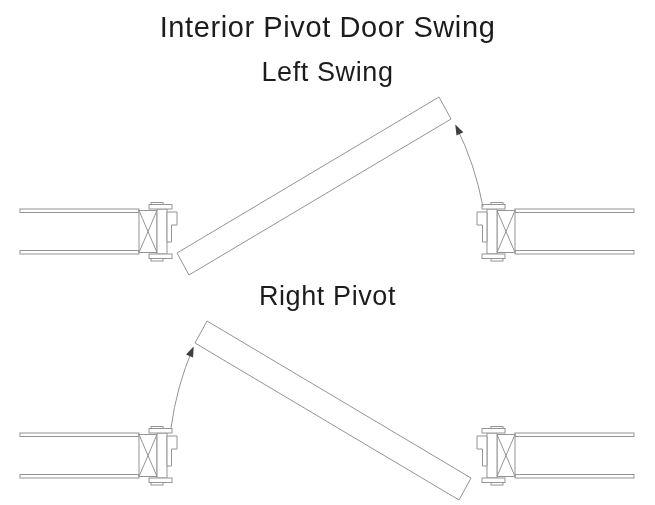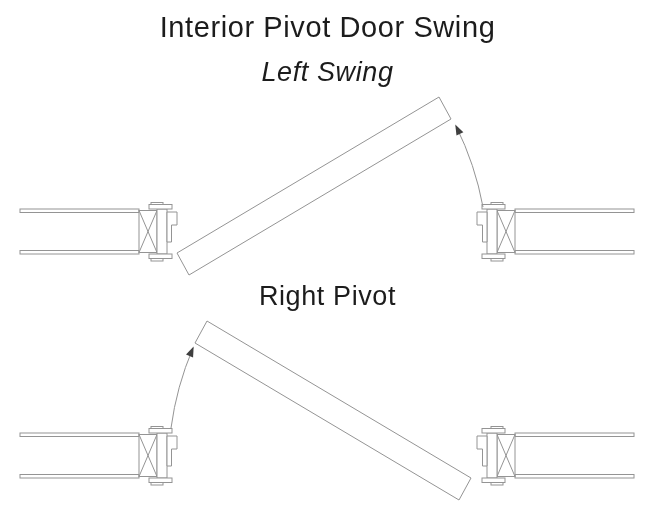--- a/index.html
+++ b/index.html
@@ -9,21 +9,21 @@
     font-family:"Liberation Sans", sans-serif;
     color:#1c1c1c;
   }
   .stage{position:absolute;inset:0;width:655px;height:505px;}
   .heading{
     position:absolute;left:0;width:655px;text-align:center;
     font-weight:400;letter-spacing:0.6px;white-space:nowrap;
     color:#1c1c1c;
   }
   .heading.title{top:10px;font-size:29px;line-height:34px;}
-  .heading.sub-left{top:56px;font-size:27px;line-height:32px;font-style:italic;}
+  .heading.sub-left{top:56px;font-size:27px;line-height:32px;}
   .heading.sub-right{top:280px;font-size:27px;line-height:32px;}
   svg.drawing{position:absolute;left:0;top:0;display:block;}
   .ln{stroke:#949494;stroke-width:1;fill:none;}
   .fillw{stroke:#949494;stroke-width:1;fill:#ffffff;}
 </style>
 </head>
 <body>
 
 <div class="stage">
 

